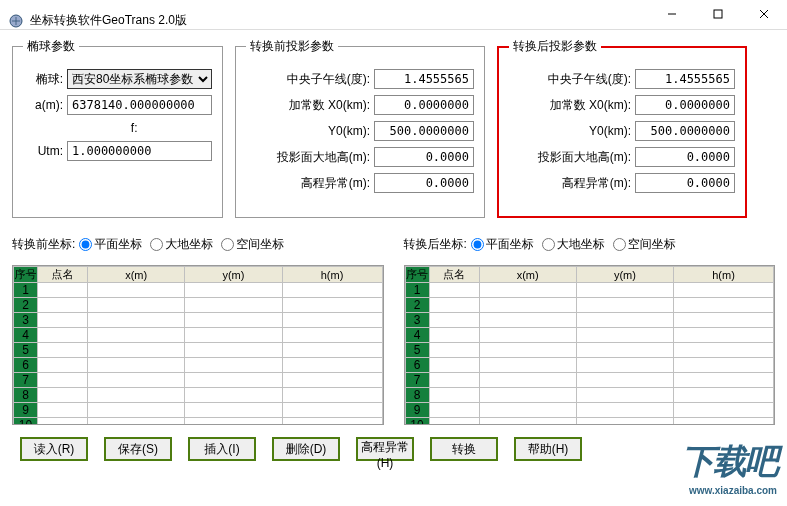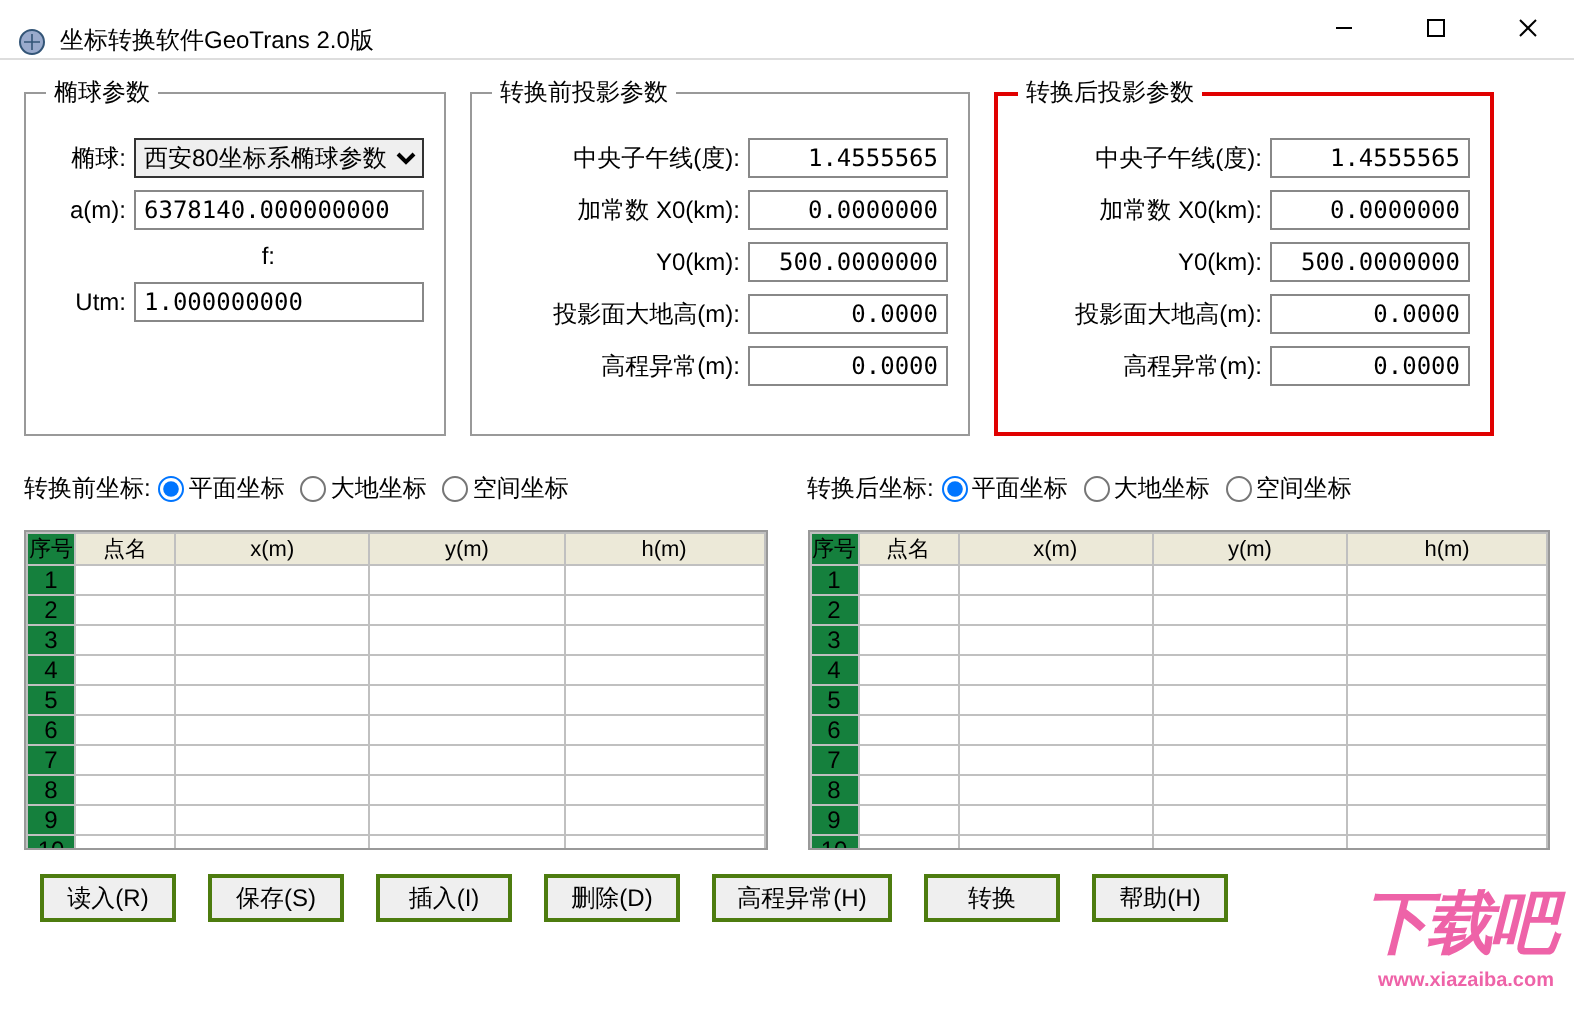--- a/index.html
+++ b/index.html
@@ -30,21 +30,21 @@
 .radio-row .lbl { margin-right: 4px; }
 .radio-row label { display: flex; align-items: center; gap: 2px; margin-right: 8px; }
 .table-wrap { border: 1px solid #999; height: 160px; overflow: auto; background: #fff; position: relative; }
 table { border-collapse: collapse; width: 100%; font-size: 12px; }
 th, td { border: 1px solid #c0c0c0; padding: 0; height: 15px; font-weight: normal; background: #ece9d8; text-align: center; }
 th.rowhead, td.rowhead { width: 24px; background: #15803d; }
 td.cell { background: #fff; }
 th { font-size: 11px; }
 .button-row { margin-top: 12px; display: flex; gap: 16px; padding-left: 8px; }
 .button-row button { width: 68px; height: 24px; border: 2px solid #4d7c0f; background: #efefef; font-size: 12px; cursor: default; }
-.watermark { position: absolute; right: 10px; bottom: 10px; color: #ec4899; font-weight: bold; pointer-events: none; opacity: 0.85; margin-left: 29px; }
+.watermark { position: absolute; right: 10px; bottom: 10px; color: #0c4a6e; font-weight: bold; pointer-events: none; opacity: 0.85; margin-left: 29px; }
 .watermark .big { font-size: 34px; font-style: italic; letter-spacing: -2px; }
 .watermark .url { font-size: 10px; text-align: right; }
 </style>
 </head>
 <body>
 
 <div class="titlebar">
   <span class="icon">
     <svg width="16" height="16" viewBox="0 0 16 16">
         <circle cx="8" cy="8" r="6" fill="#9ac" stroke="#357" stroke-width="1"></circle>
@@ -345,21 +345,21 @@
         </table>
       </div>
     </div>
   </div>
 
   <div class="button-row">
     <button>读入(R)</button>
     <button>保存(S)</button>
     <button>插入(I)</button>
     <button>删除(D)</button>
-    <button style="width:90px">高程异常(H)</button>
+    <button style="width:58px">高程异常(H)</button>
     <button>转换</button>
     <button>帮助(H)</button>
   </div>
 </div>
 
 <div class="watermark">
   <div class="big">下载吧</div>
   <div class="url">www.xiazaiba.com</div>
 </div>
 

